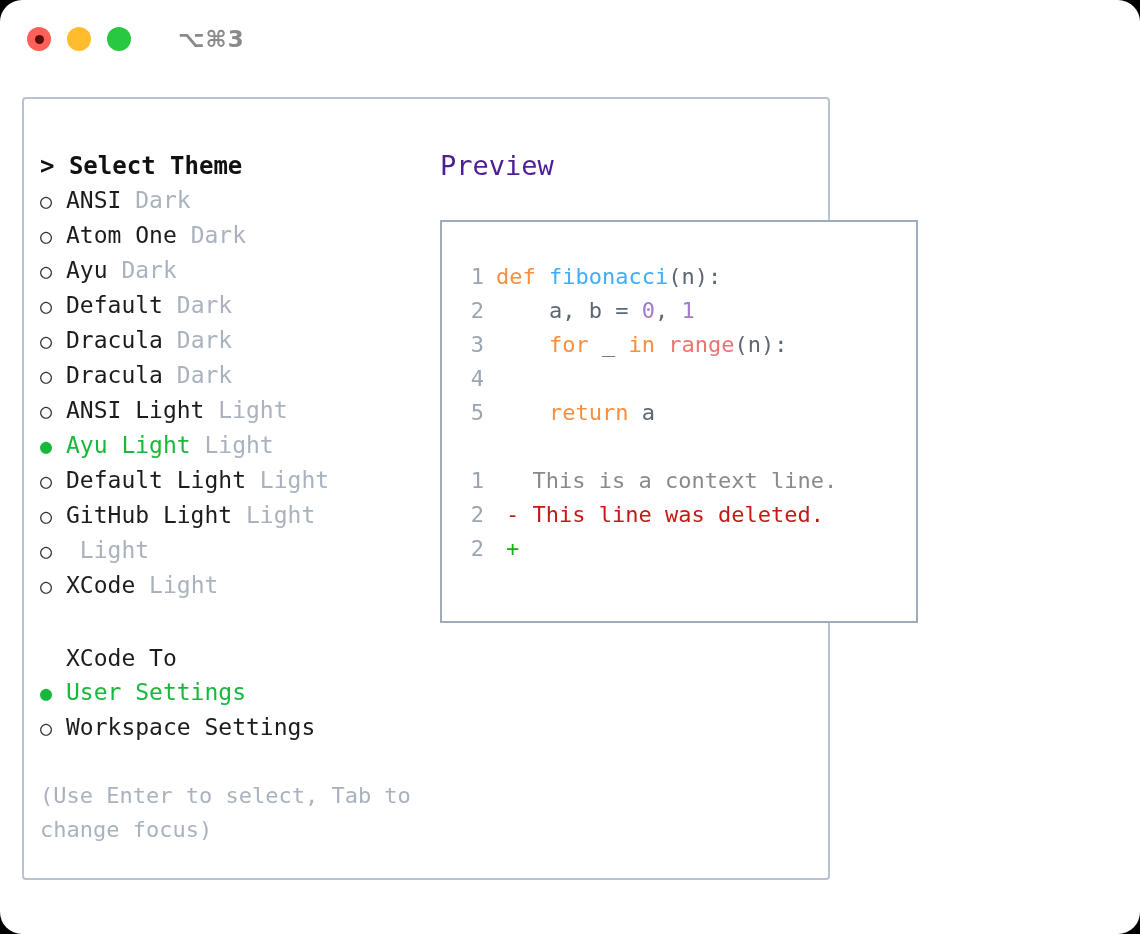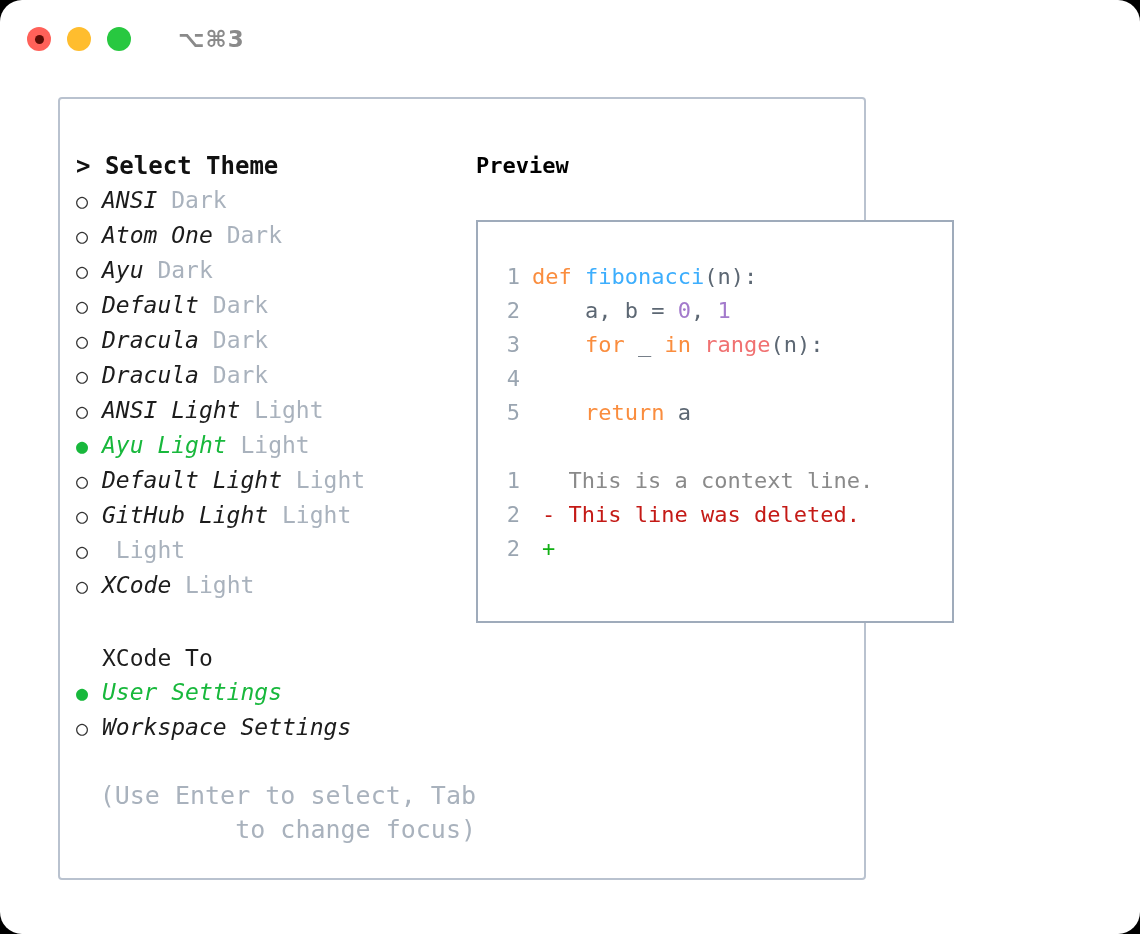--- a/index.html
+++ b/index.html
@@ -67,21 +67,20 @@
   
   .panel {
     position: absolute;
     left: 22px;
     top: 97px;
     width: 808px;
     height: 783px;
     border: 2px solid #b9c2cf;
     border-radius: 4px;
     background: #ffffff;
-    margin-left: 36px;
   }
 
   .panel-inner {
     position: absolute;
     left: 0; top: 0;
     width: 100%; height: 100%;
     display: flex;
   }
 
   .col-left {
@@ -115,51 +114,50 @@
 
   .bullet {
     width: 26px;
     flex: none;
     font-size: 20px;
     color: #333333;
     line-height: 34px;
   }
   .opt.selected .bullet { color: #18b83c; }
 
-  .opt-label { color: #1c1c1c; font-style: italic; }
+  .opt-label { color: #1c1c1c; }
   .opt.selected .opt-label { color: #18b83c; }
 
   .opt-kind { color: #a9b2bd; }
 
   
   .apply-block { margin-top: 38px; }
 
   .apply-head {
     font-size: 23px;
     color: #1c1c1c;
     line-height: 34px;
     padding-left: 26px;
     white-space: pre;
   }
 
   
   .hint {
     margin-top: 34px;
-    font-size: 25px;
+    font-size: 22px;
     color: #a9b2bd;
     line-height: 34px;
     width: 400px;
-    text-align: right;
   }
 
   
   .preview-title {
-    font-size: 22px;
-    font-weight: 700;
-    color: #000000;
+    font-size: 27px;
+    font-weight: 400;
+    color: #4c1d95;
     line-height: 34px;
     padding-left: 0px;
     white-space: pre;
   }
 
   .preview-box {
     margin-top: 37px;
     width: 478px;
     height: 403px;
     border: 2px solid #9fabbb;

